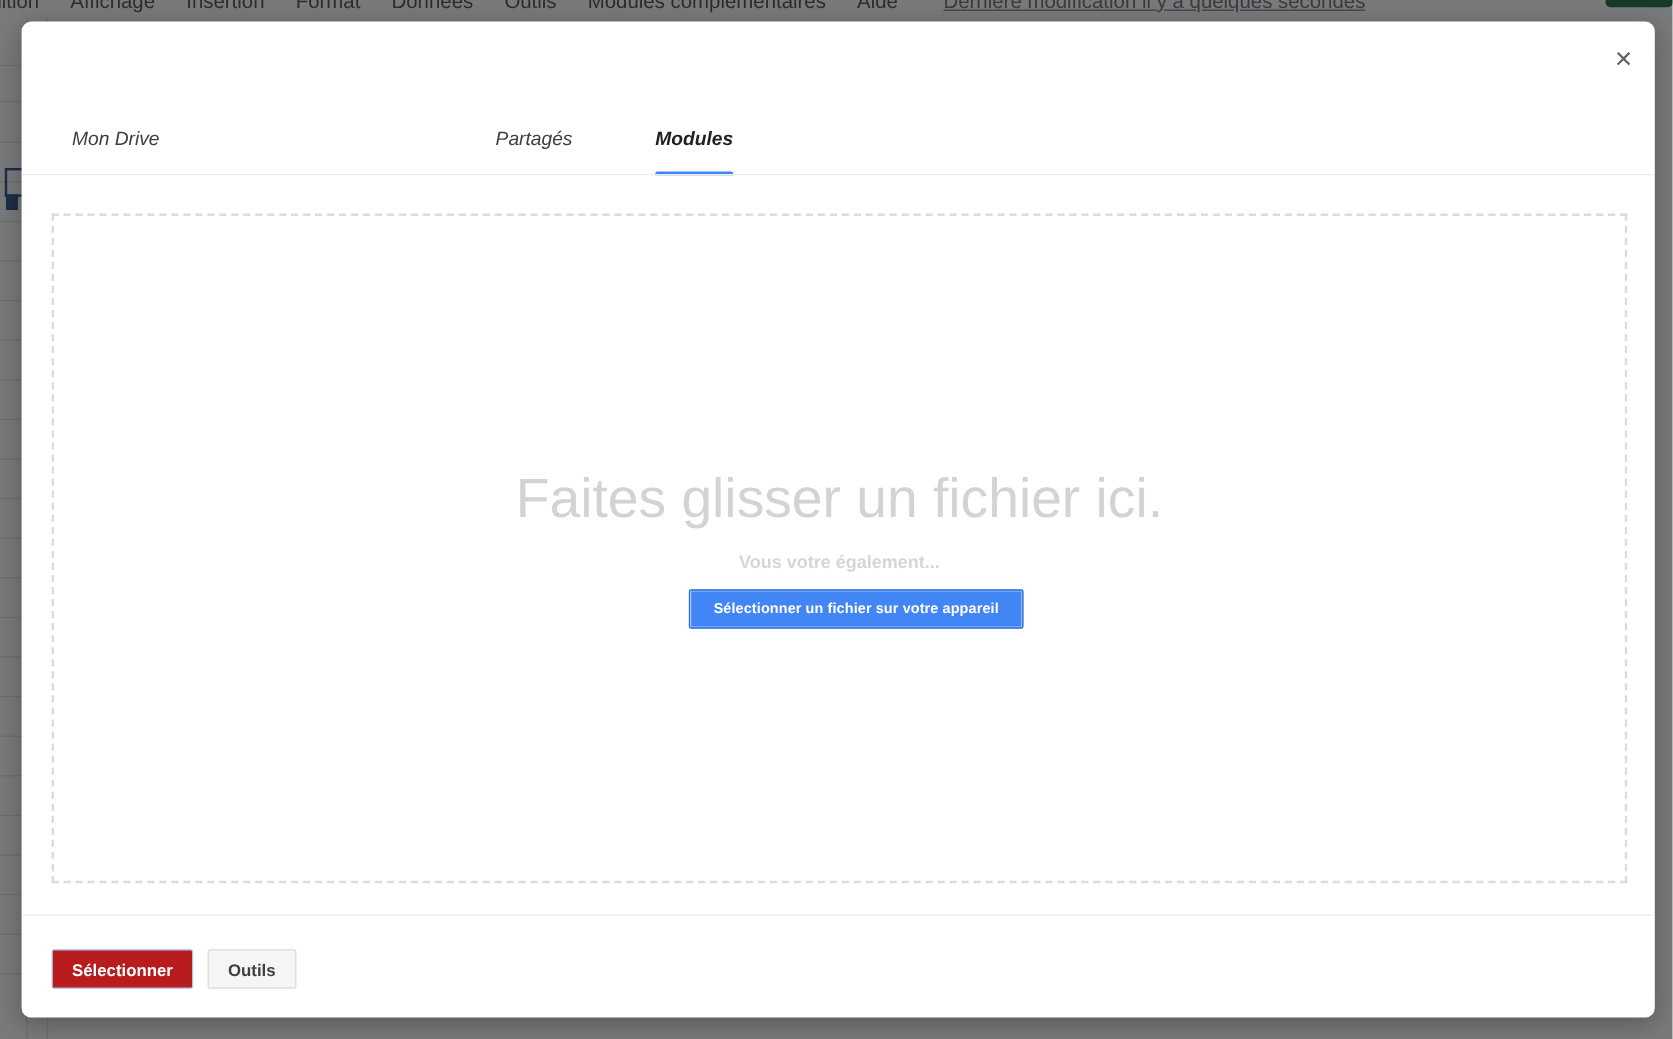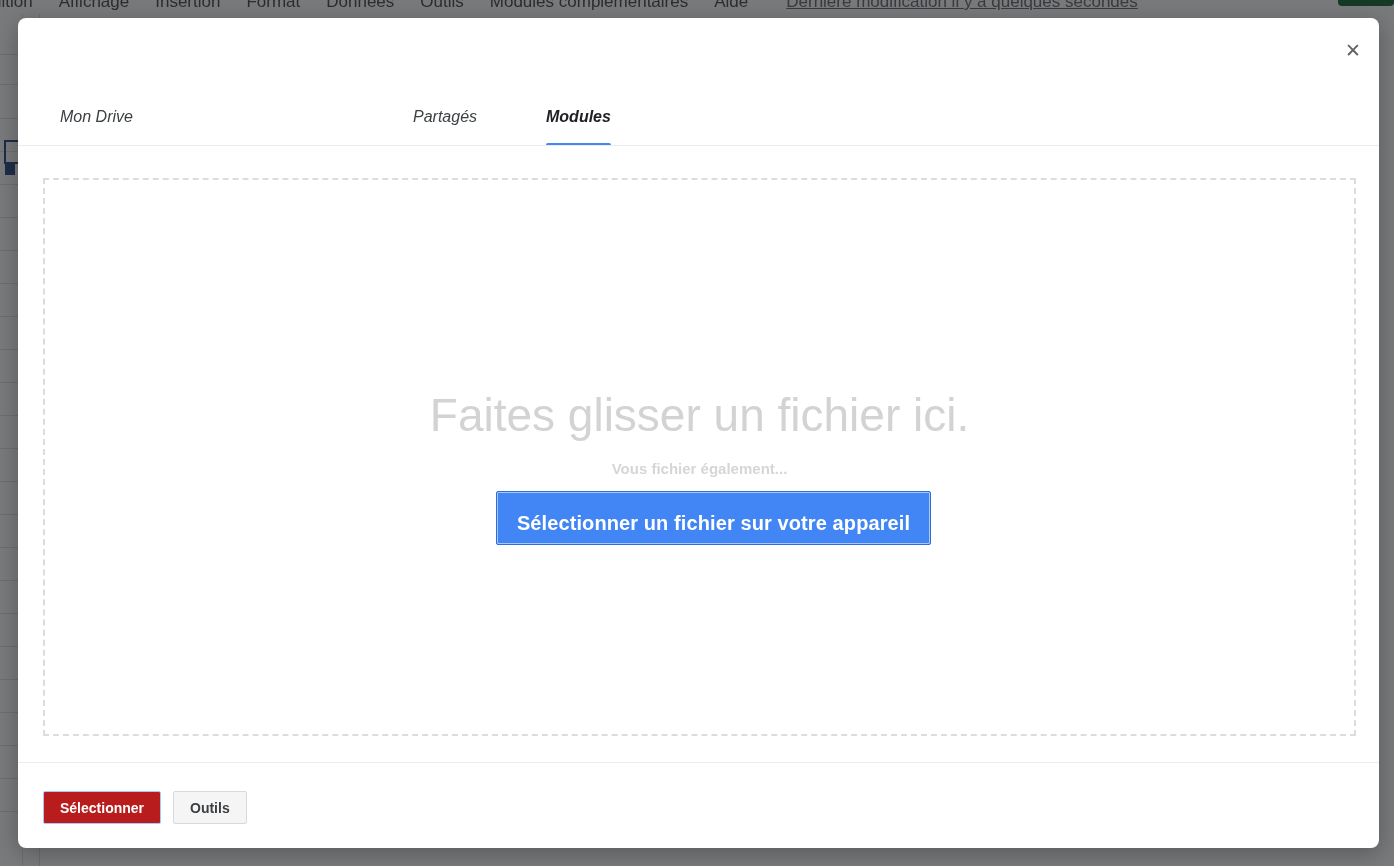--- a/index.html
+++ b/index.html
@@ -206,26 +206,26 @@
   }
   .drop-sub {
     margin-top: 22px;
     font-size: 15px;
     font-weight: bold;
     color: #d6d6d6;
   }
   .pick-btn {
     display: inline-block;
     margin-top: 14px;
-    padding: 20px 20px 9px;
+    padding: 8px 20px 9px;
     background: #4285f4;
     border: 1px solid #2b6edb;
     border-radius: 2px;
     color: #ffffff;
-    font-size: 20px;
+    font-size: 12px;
     font-weight: bold;
     cursor: pointer;
     box-shadow: inset 0 0 0 1px rgba(255,255,255,0.55);
     font-family: "Liberation Sans", sans-serif;
     letter-spacing: 0.1px;
     margin-left: 28px;
   }
 
   
   .footer-divider {
@@ -330,21 +330,21 @@
       <div class="tab tab-3 active">
         <span>Modules</span>
         <span class="tab-underline"></span>
       </div>
     </div>
     <div class="tabs-divider"></div>
 
     <div class="dropzone">
       <div class="drop-inner">
         <div class="drop-title">Faites glisser un fichier ici.</div>
-        <div class="drop-sub">Vous fichier également...</div>
+        <div class="drop-sub">Vous votre également...</div>
         <button class="pick-btn">Sélectionner un fichier sur votre appareil</button>
       </div>
     </div>
 
     <div class="footer-divider"></div>
     <div class="footer">
       <button class="btn btn-primary">Sélectionner</button>
       <button class="btn btn-secondary">Outils</button>
     </div>
 

